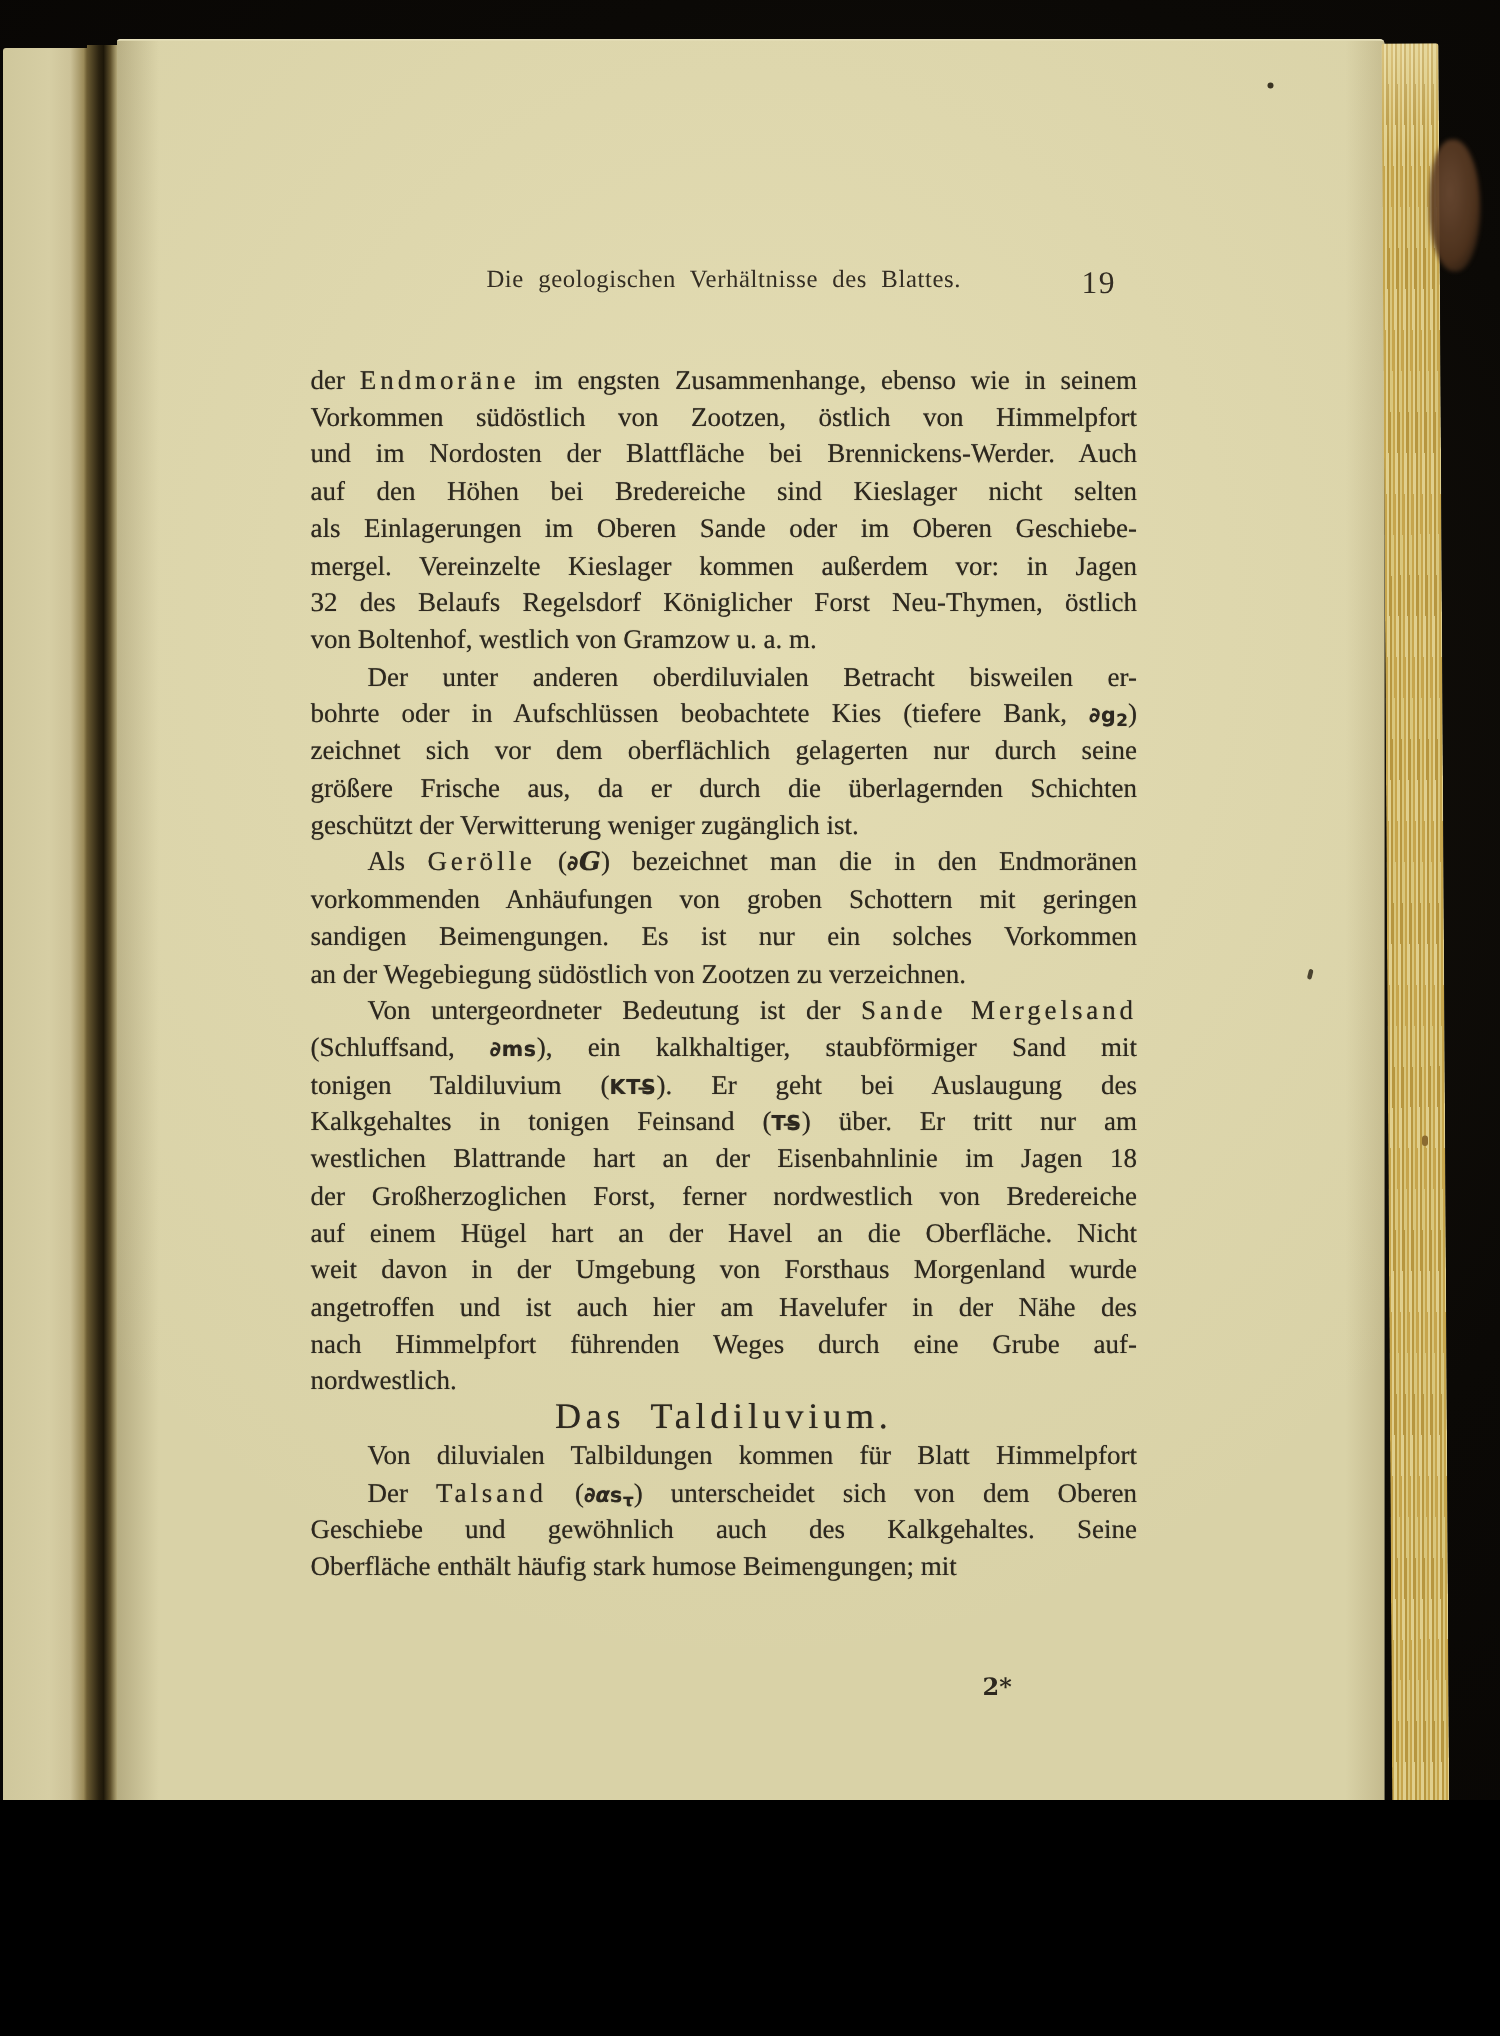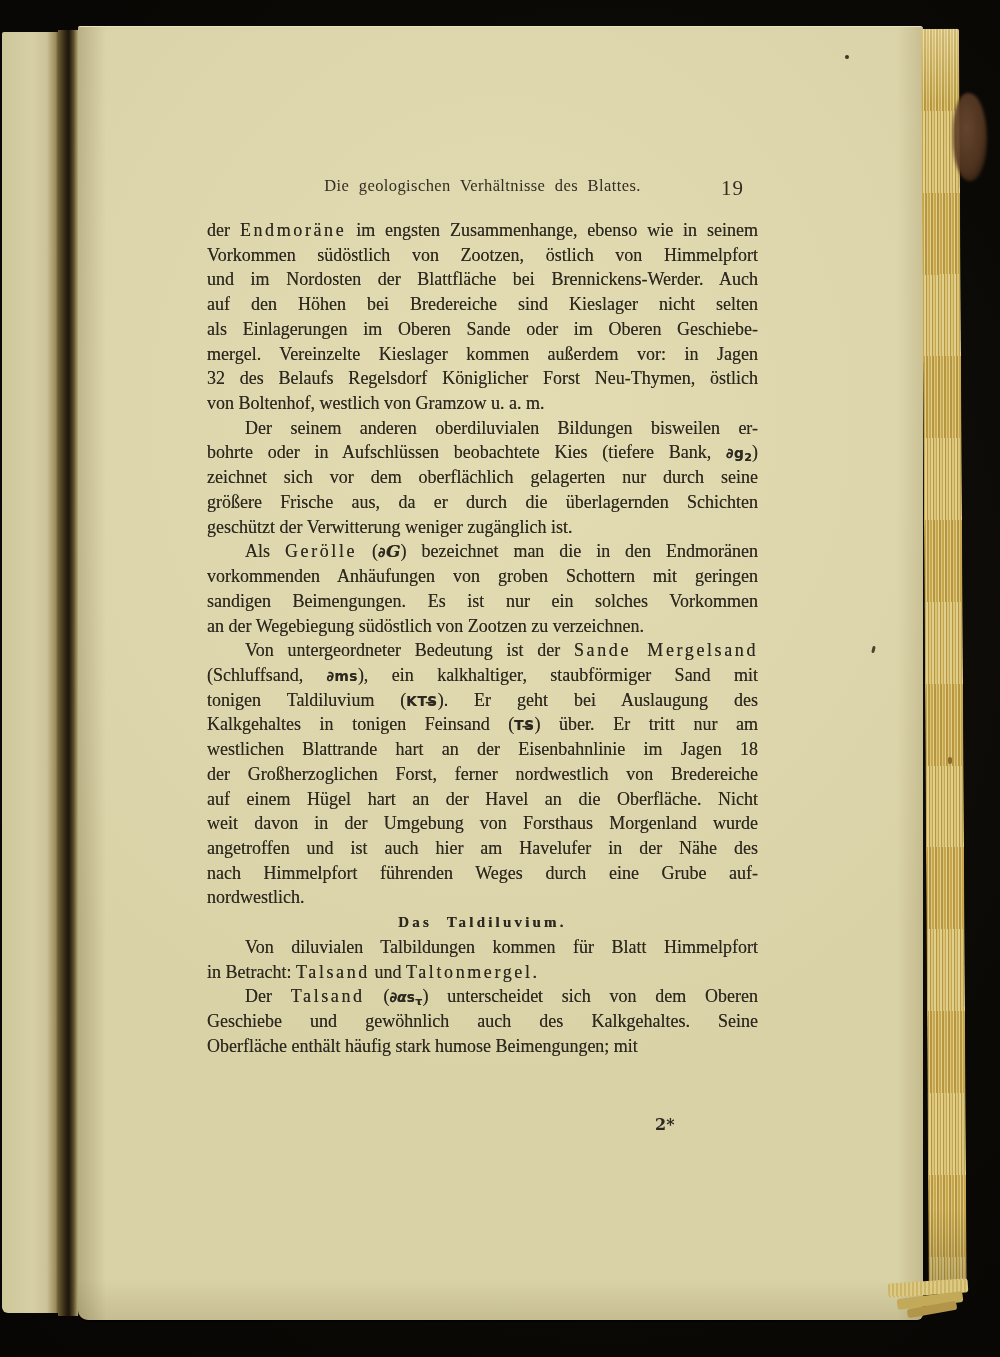--- a/index.html
+++ b/index.html
@@ -1,16 +1,16 @@
 <!DOCTYPE html>
 <html><head>
 <meta charset="utf-8">
 <style>
   html,body{margin:0;padding:0;background:#000;}
-  .scan{position:relative;width:1000px;height:1357px;background:
+  .scan{position:relative;width:1000px;height:1200px;background:
     radial-gradient(ellipse at 60% 45%, #17130d 0%, #0b0906 60%, #080604 100%);
     overflow:hidden;font-family:"Liberation Serif",serif;}
   
   .left-page{position:absolute;left:2px;top:32px;width:56px;height:1281px;
     background:linear-gradient(90deg,#cfc79c 0,#d6cea4 55%,#ccc298 80%,#9b8b59 96%,#6b5c33 100%);
     border-radius:2px 0 0 6px;}
   
   .gutter{position:absolute;left:58px;top:30px;width:20px;height:1286px;
     background:linear-gradient(90deg,#6b5c33 0,#2a2210 40%,#1d1709 55%,#5d4f2b 78%,#b3a777 100%);}
   
@@ -40,26 +40,26 @@
     background:radial-gradient(ellipse at 40% 40%, #6e4c34 0%, #54361f 60%, rgba(40,25,12,.0) 100%);
     filter:blur(1.5px);opacity:.9;}
   .speck.a{position:absolute;left:845px;top:55px;width:4px;height:4px;border-radius:50%;background:#3a3422;}
   .speck.b{position:absolute;left:872px;top:646px;width:3px;height:7px;border-radius:2px;background:#4a4330;transform:rotate(14deg);}
   .speck.c{position:absolute;left:948px;top:757px;width:4px;height:7px;border-radius:2px;background:#8a6a30;}
   
   .type-area{position:absolute;left:207px;top:176px;width:551px;color:#2d281f;}
   .running-head{position:relative;height:22px;font-size:16.5px;letter-spacing:.4px;word-spacing:5px;
     text-align:center;color:#332d23;}
   .running-head .pagenum{position:absolute;right:14px;top:0;font-size:21px;letter-spacing:1px;}
-  .text-body{margin-top:20px;font-size:18px;line-height:24.72px;
+  .text-body{margin-top:43px;font-size:18px;line-height:24.72px;
     text-shadow:0 0 .5px rgba(45,40,31,.65);}
   .tl{height:24.72px;overflow:hidden;text-align:justify;text-align-last:justify;}
   .tl.last{text-align-last:auto;}
   .tl.in{text-indent:38px;}
-  .tl.c{text-align:center;text-align-last:center;letter-spacing:3.2px;word-spacing:8px;font-size:15px;font-weight:bold;}
+  .tl.c{text-align:center;text-align-last:center;letter-spacing:3.2px;word-spacing:8px;font-size:24px;}
   .st-g{letter-spacing:2.6px;}
   .st-sym{font-family:"DejaVu Sans",sans-serif;font-weight:700;font-size:.76em;letter-spacing:.5px;}
   .st-symi{font-family:"DejaVu Sans",sans-serif;font-weight:700;font-style:italic;font-size:.78em;}
   .st-symg{font-family:"DejaVu Serif",serif;font-weight:700;font-style:italic;font-size:.95em;}
   .st-sub{font-size:.62em;vertical-align:-0.25em;letter-spacing:0;}
   .sig{position:absolute;left:448px;top:939px;font-size:16px;font-weight:700;
     font-family:"DejaVu Serif",serif;color:#2d281f;}
 </style>
 </head>
 <body>
@@ -84,21 +84,21 @@
     </div>
     <div class="text-body">
         <div class="tl"><span>der </span><span class="st-g">Endmoräne</span><span> im engsten Zusammenhange, ebenso wie in seinem</span></div>
         <div class="tl"><span>Vorkommen südöstlich von Zootzen, östlich von Himmelpfort</span></div>
         <div class="tl"><span>und im Nordosten der Blattfläche bei Brennickens-Werder.  Auch</span></div>
         <div class="tl"><span>auf den Höhen bei Bredereiche sind Kieslager nicht selten</span></div>
         <div class="tl"><span>als Einlagerungen im Oberen Sande oder im Oberen Geschiebe-</span></div>
         <div class="tl"><span>mergel.  Vereinzelte Kieslager kommen außerdem vor: in Jagen</span></div>
         <div class="tl"><span>32 des Belaufs Regelsdorf Königlicher Forst Neu-Thymen, östlich</span></div>
         <div class="tl last"><span>von Boltenhof, westlich von Gramzow u. a. m.</span></div>
-        <div class="tl in"><span>Der seinem anderen oberdiluvialen Bildungen bisweilen er-</span></div>
+        <div class="tl in"><span>Der unter anderen oberdiluvialen Betracht bisweilen er-</span></div>
         <div class="tl"><span>bohrte oder in Aufschlüssen beobachtete Kies (tiefere Bank, </span><span class="st-sym">∂g</span><span class="st-sym st-sub">2</span><span>)</span></div>
         <div class="tl"><span>zeichnet sich vor dem oberflächlich gelagerten nur durch seine</span></div>
         <div class="tl"><span>größere Frische aus, da er durch die überlagernden Schichten</span></div>
         <div class="tl last"><span>geschützt der Verwitterung weniger zugänglich ist.</span></div>
         <div class="tl in"><span>Als </span><span class="st-g">Gerölle</span><span> (</span><span class="st-sym">∂</span><span class="st-symg">G</span><span>) bezeichnet man die in den Endmoränen</span></div>
         <div class="tl"><span>vorkommenden Anhäufungen von groben Schottern mit geringen</span></div>
         <div class="tl"><span>sandigen Beimengungen.  Es ist nur ein solches Vorkommen</span></div>
         <div class="tl last"><span>an der Wegebiegung südöstlich von Zootzen zu verzeichnen.</span></div>
         <div class="tl in"><span>Von untergeordneter Bedeutung ist der </span><span class="st-g">Sande Mergelsand</span></div>
         <div class="tl"><span>(Schluffsand, </span><span class="st-sym">∂ms</span><span>), ein kalkhaltiger, staubförmiger Sand mit</span></div>
@@ -106,20 +106,19 @@
         <div class="tl"><span>Kalkgehaltes in tonigen Feinsand (</span><span class="st-sym">TS̶</span><span>) über.  Er tritt nur am</span></div>
         <div class="tl"><span>westlichen Blattrande hart an der Eisenbahnlinie im Jagen 18</span></div>
         <div class="tl"><span>der Großherzoglichen Forst, ferner nordwestlich von Bredereiche</span></div>
         <div class="tl"><span>auf einem Hügel hart an der Havel an die Oberfläche.  Nicht</span></div>
         <div class="tl"><span>weit davon in der Umgebung von Forsthaus Morgenland wurde</span></div>
         <div class="tl"><span>angetroffen und ist auch hier am Havelufer in der Nähe des</span></div>
         <div class="tl"><span>nach Himmelpfort führenden Weges durch eine Grube auf-</span></div>
         <div class="tl last"><span>nordwestlich.</span></div>
         <div class="tl c"><span>Das Taldiluvium.</span></div>
         <div class="tl in"><span>Von diluvialen Talbildungen kommen für Blatt Himmelpfort</span></div>
-        <div class="tl last"><span>in Betracht: </span><span class="st-g">Talsand</span><span> und </span><span class="st-g">Taltonmergel</span><span>.</span></div>
         <div class="tl in"><span>Der </span><span class="st-g">Talsand</span><span> (</span><span class="st-symi">∂α</span><span class="st-sym">s</span><span class="st-sym st-sub">τ</span><span>) unterscheidet sich von dem Oberen</span></div>
         <div class="tl"><span>Geschiebe und gewöhnlich auch des Kalkgehaltes.  Seine</span></div>
         <div class="tl last"><span>Oberfläche enthält häufig stark humose Beimengungen; mit</span></div>
       </div>
     <div class="sig">2*</div>
   </div>
 </div>
 
 </body></html>

